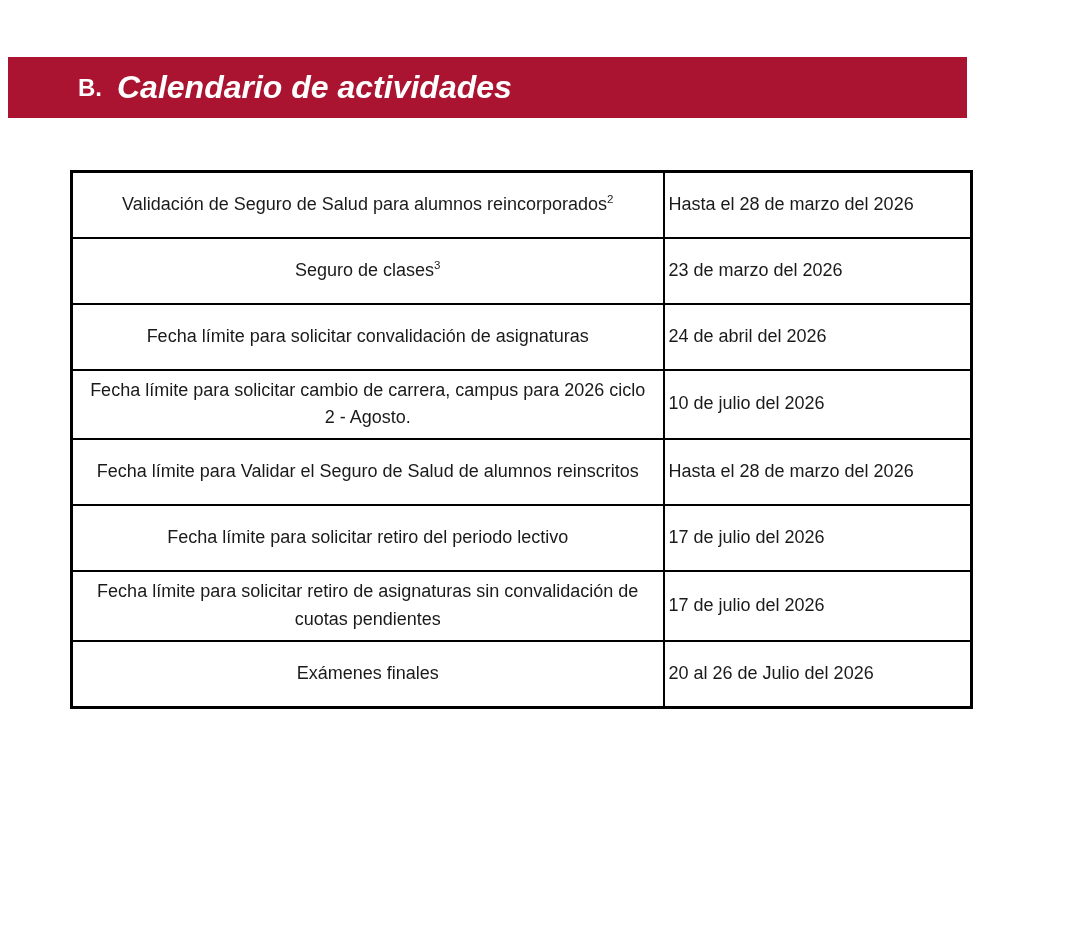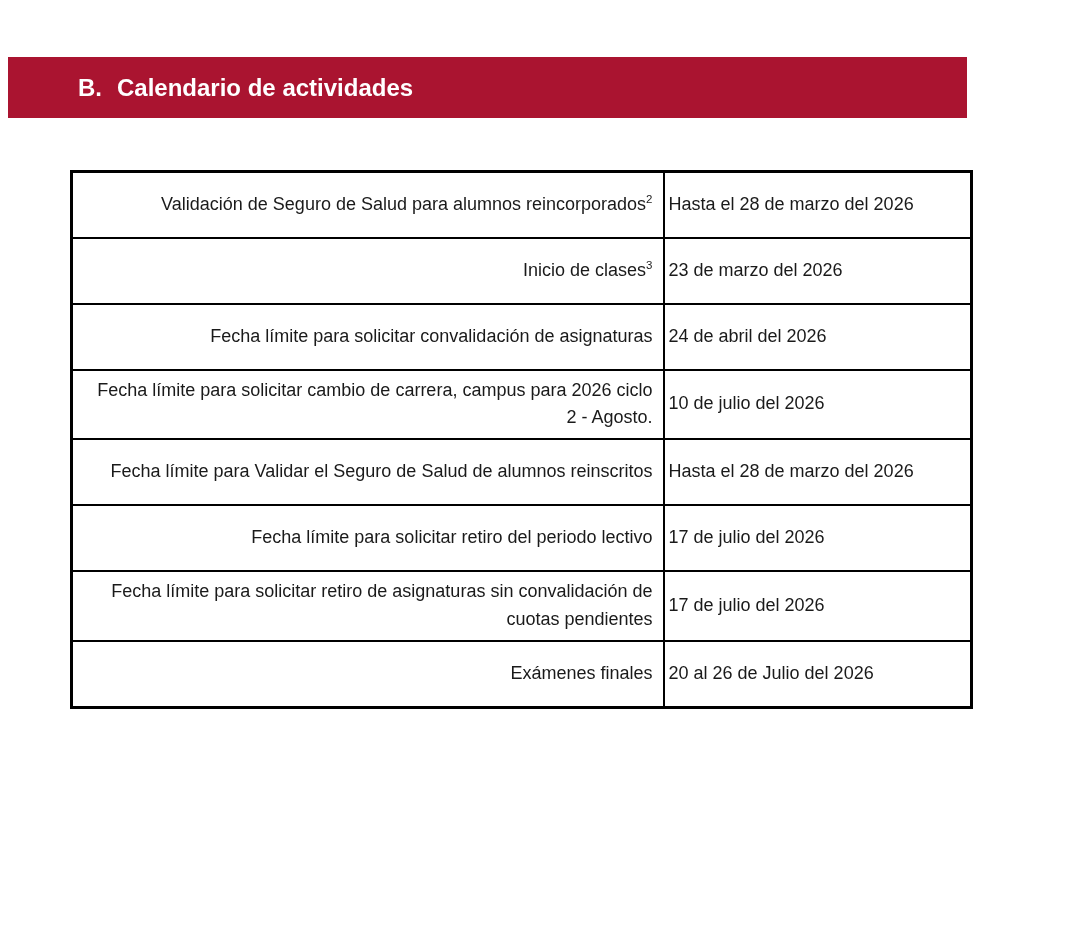--- a/index.html
+++ b/index.html
@@ -20,22 +20,23 @@
     display: flex;
     align-items: center;
     padding-left: 70px;
   }
   .banner .prefix {
     font-size: 24px;
     font-weight: bold;
     margin-right: 15px;
   }
   .banner .title {
-    font-size: 24px;
+    font-size: 32px;
     font-weight: bold;
+    font-style: italic;
   }
   .table-wrap {
     position: absolute;
     left: 70px;
     top: 170px;
     width: 900px;
   }
   table.calendar {
     width: 900px;
     border-collapse: collapse;
@@ -46,21 +47,21 @@
   col.date-col { width: 308px; }
   td {
     border: 2px solid #000000;
     height: 66px;
     vertical-align: middle;
     font-size: 18px;
     color: #1a1a1a;
     line-height: 1.55;
   }
   td.activity-cell {
-    text-align: right;
+    text-align: center;
     padding: 6px 10px 6px 10px;
   }
   td.date-cell {
     text-align: left;
     padding: 6px 4px;
   }
   sup {
     font-size: 11.5px;
     line-height: 0;
   }
@@ -79,21 +80,21 @@
       <col class="activity-col">
       <col class="date-col">
     </colgroup>
     <tbody>
   <tr>
     <td class="activity-cell"><span>Validación de Seguro de Salud para alumnos reincorporados</span><sup>2</sup></td>
     <td class="date-cell"><span>Hasta el 28 de marzo del 2026</span></td>
   </tr>
 
   <tr>
-    <td class="activity-cell"><span>Inicio de clases</span><sup>3</sup></td>
+    <td class="activity-cell"><span>Seguro de clases</span><sup>3</sup></td>
     <td class="date-cell"><span>23 de marzo del 2026</span></td>
   </tr>
 
 
   <tr>
     <td class="activity-cell"><span>Fecha límite para solicitar convalidación de asignaturas</span><sup></sup></td>
     <td class="date-cell"><span>24 de abril del 2026</span></td>
   </tr>
 
   <tr>

